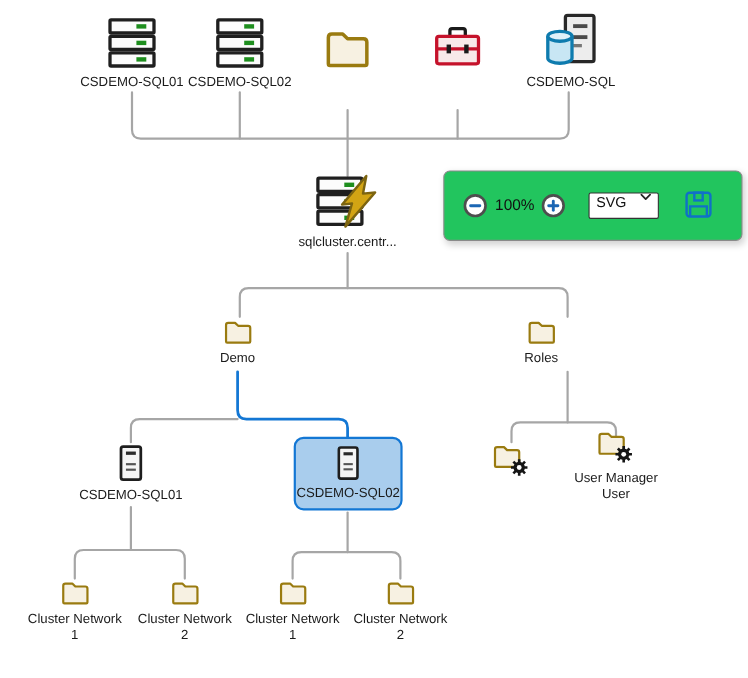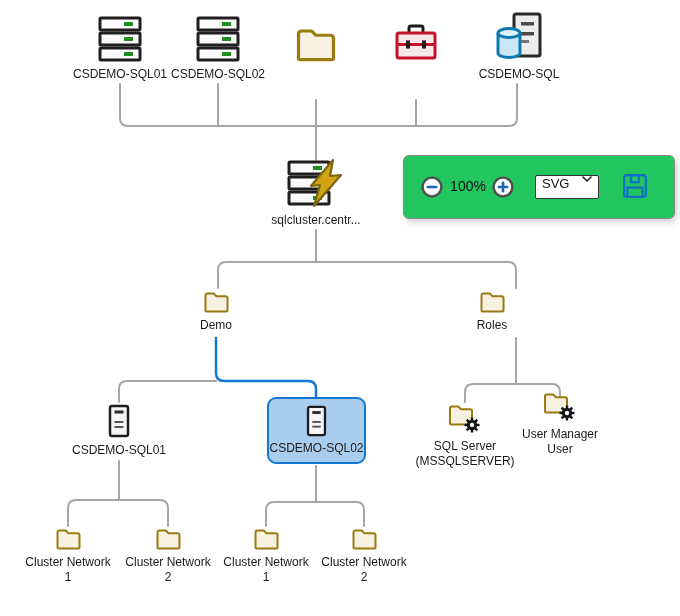--- a/index.html
+++ b/index.html
@@ -203,24 +203,20 @@
     </svg>
   <div class="label">CSDEMO-SQL02</div>
 </div>
 
 <div class="node" style="left:410px;top:404px;width:110px">
   <div class="iconbox" style="height:30px">
       <svg width="34" height="30">
         <use href="#sym-foldergear"></use>
       </svg>
     </div>
-  <div class="label">
-    <span class="line">SQL Server</span>
-    <span class="line">(MSSQLSERVER)</span>
-  </div>
 </div>
 <div class="node" style="left:505px;top:392px;width:110px">
   <div class="iconbox" style="height:30px">
       <svg width="34" height="30">
         <use href="#sym-foldergear"></use>
       </svg>
     </div>
   <div class="label">
     <span class="line">User Manager</span>
     <span class="line">User</span>

